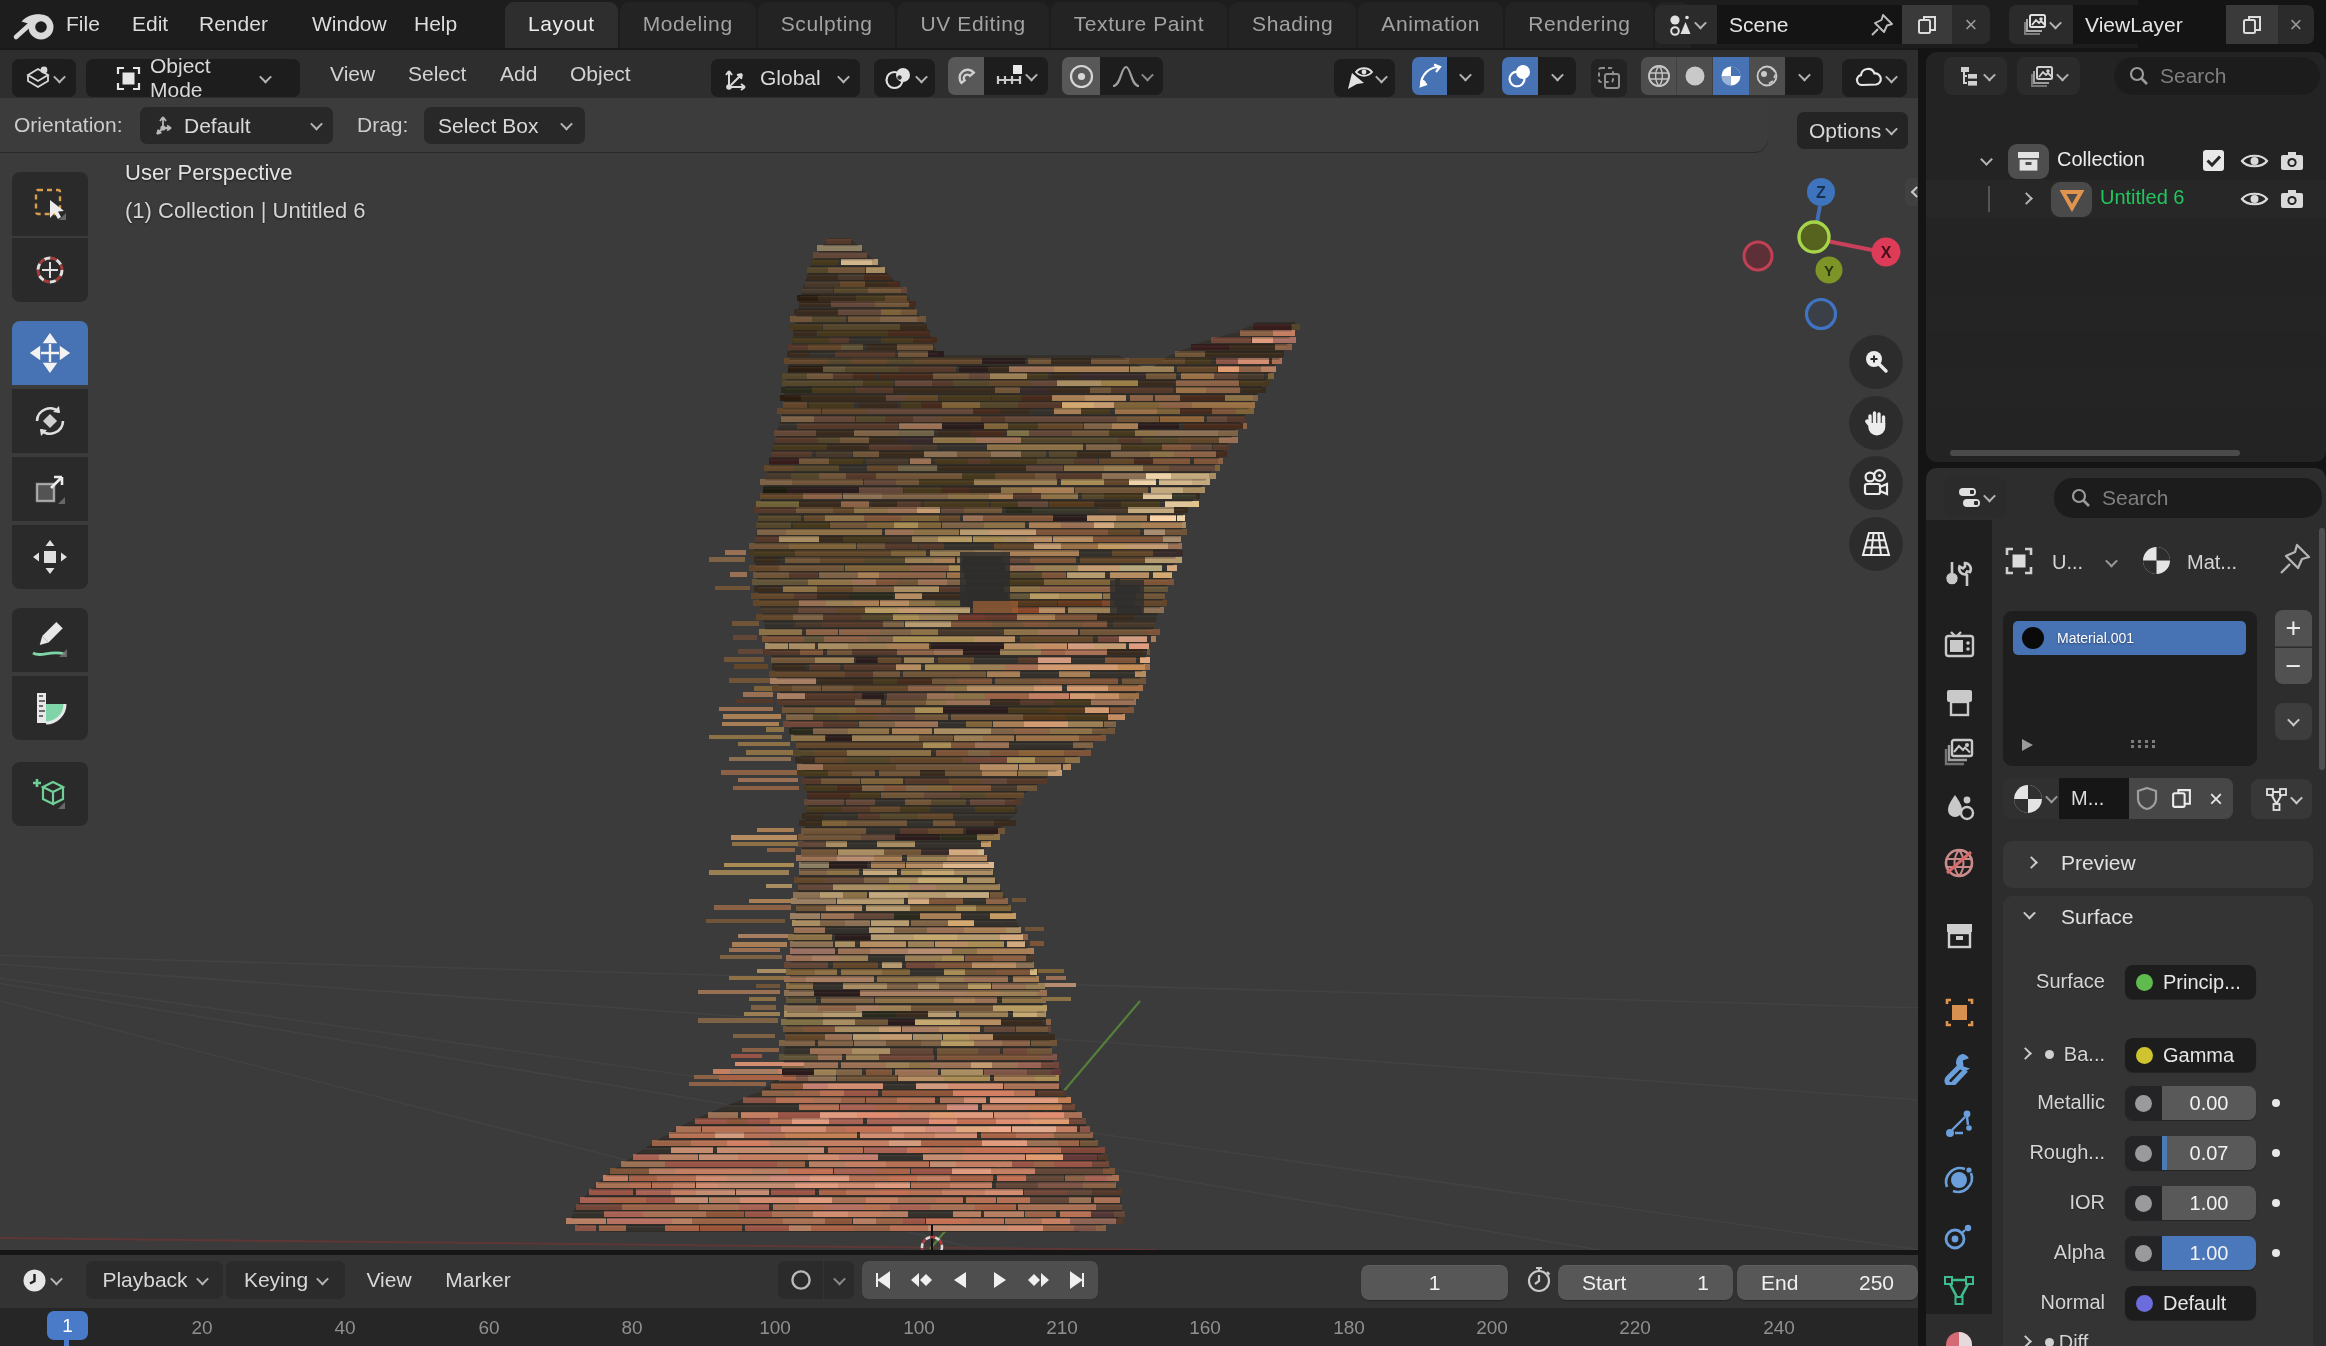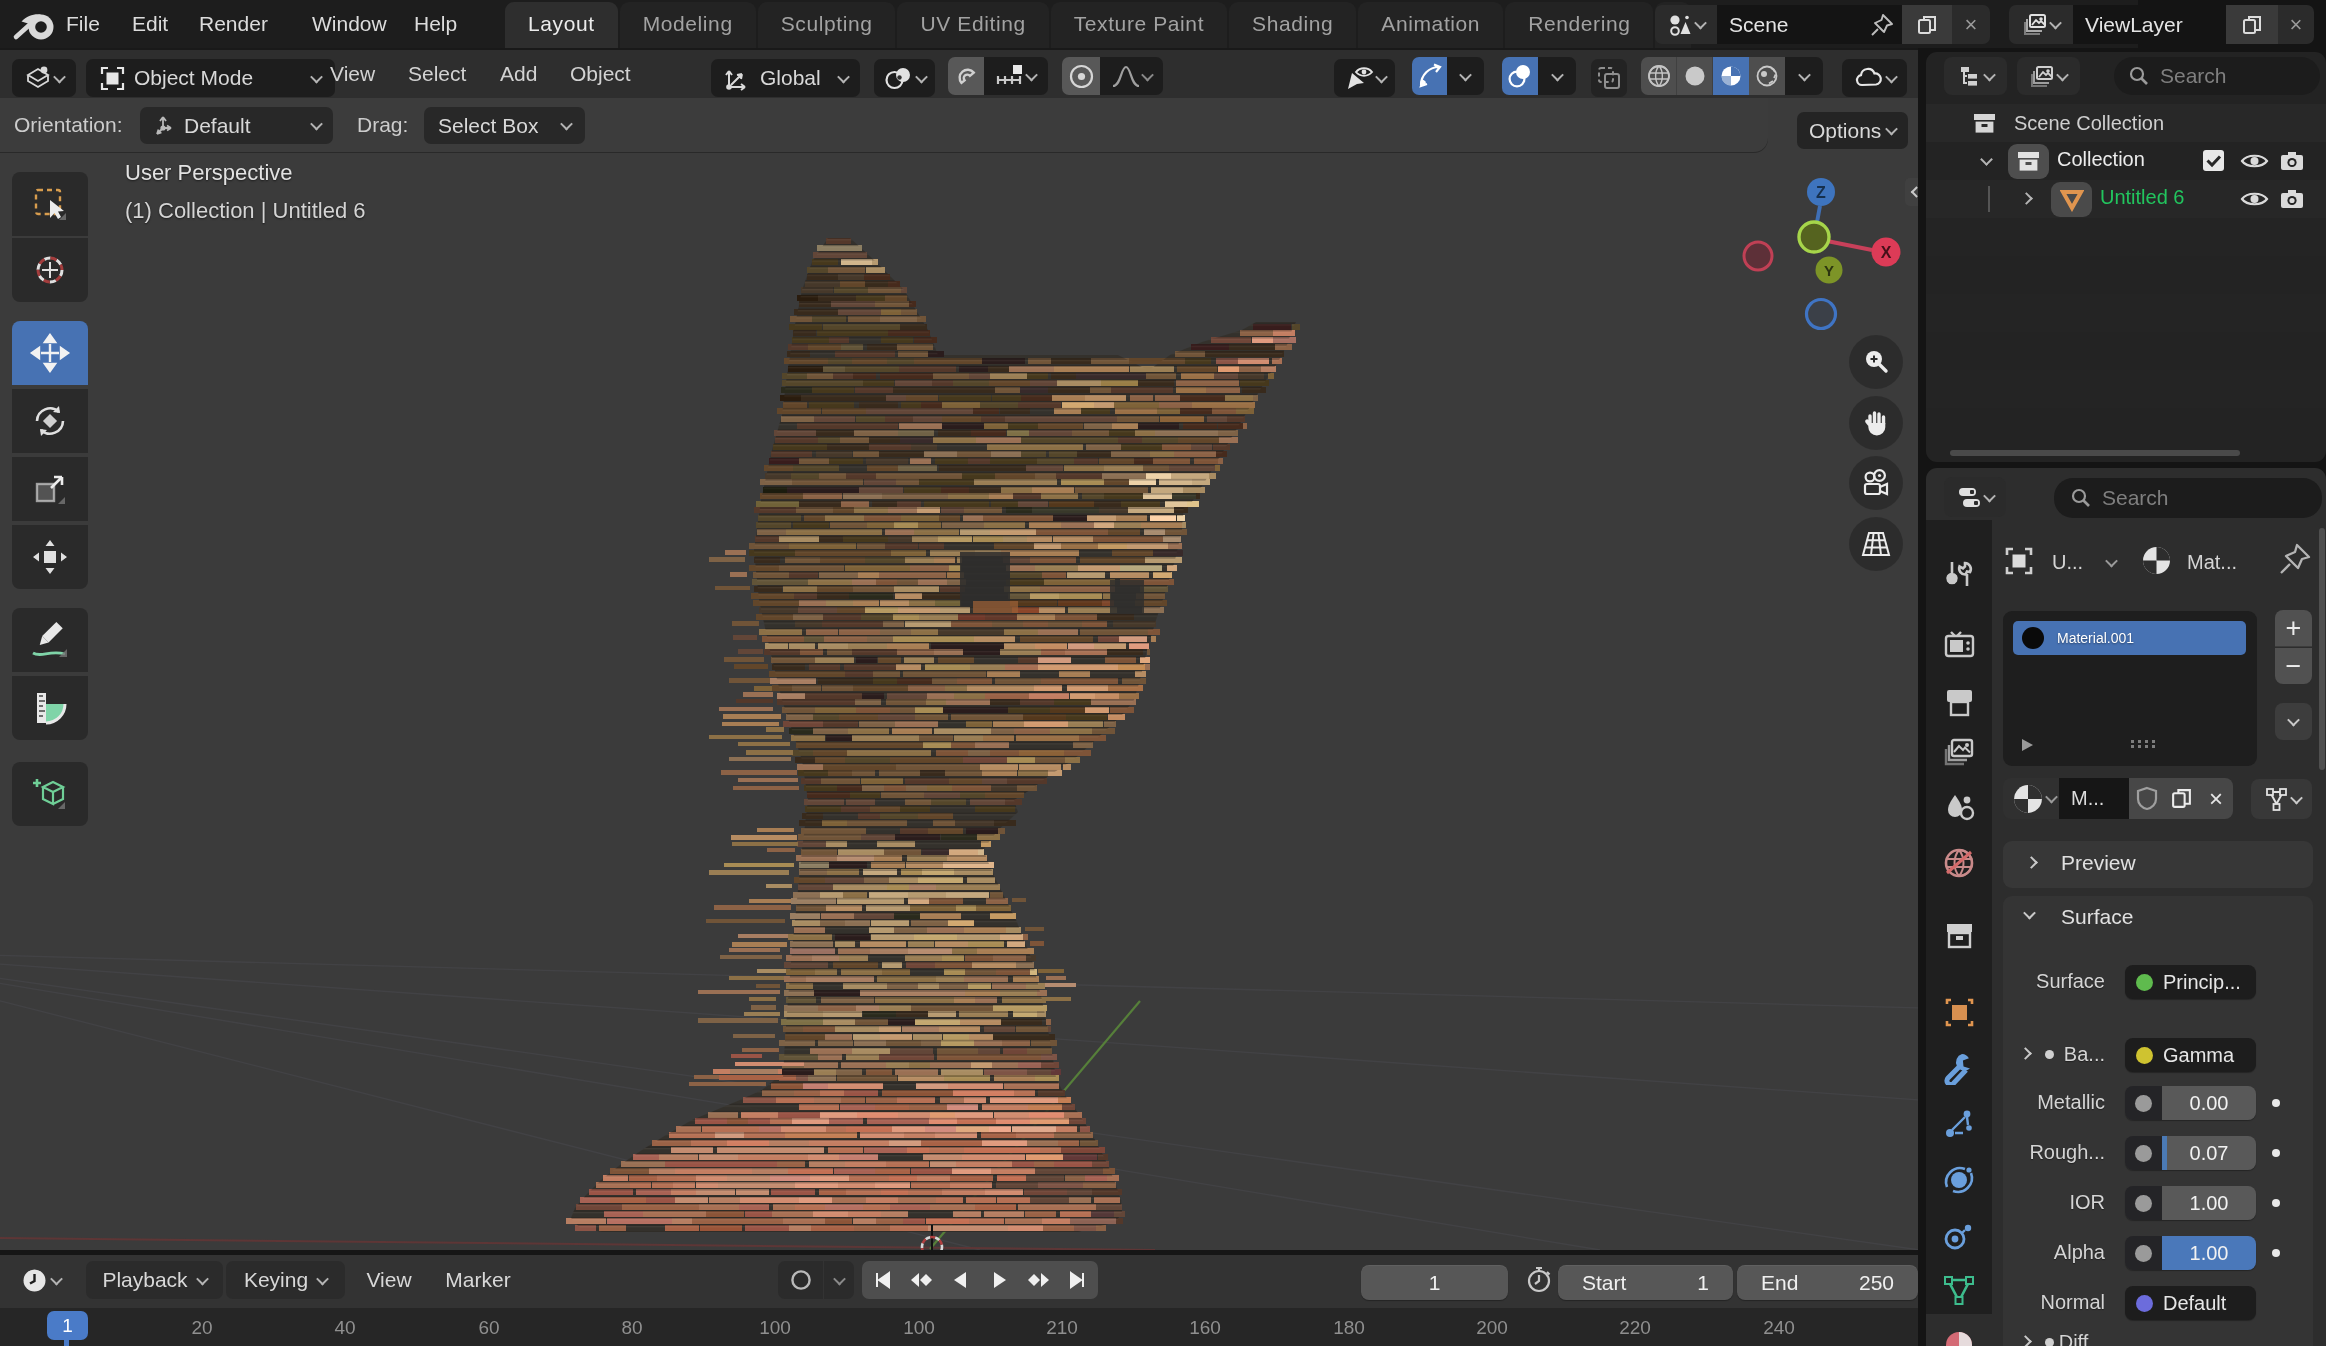--- a/index.html
+++ b/index.html
@@ -127,21 +127,21 @@
 </div>
 
 <div id="vheader">
   <div class="hbtn" style="left:12px;width:64px">
     <svg width="26" height="26" viewBox="0 0 26 26">
           <path d="M3 10 L13 4 L23 10 L13 16 Z M3 10 V16 L13 22 L23 16 V10" fill="none" stroke="#d8d8d8" stroke-width="1.8"></path>
           <circle cx="19" cy="5" r="3.4" fill="#d8d8d8"></circle>
         </svg>
     <span class="chev" style="margin-left:4px"></span>
   </div>
-  <div class="hbtn" style="left:86px;width:249px;justify-content:flex-start;padding:0 14px">
+  <div class="hbtn" style="left:86px;width:214px;justify-content:flex-start;padding:0 30px">
     <svg width="25" height="25" viewBox="0 0 25 25" style="margin-right:9px">
           <path d="M2 8 V2 H8 M17 2 H23 V8 M23 17 V23 H17 M8 23 H2 V17" fill="none" stroke="#e6e6e6" stroke-width="2.2"></path>
           <rect x="6.5" y="6.5" width="12" height="12" fill="#e6e6e6"></rect>
         </svg>
     <span style="flex:1">Object Mode</span>
     <span class="chev"></span>
   </div>
   <div class="hmenu" style="left:330px">View</div>
   <div class="hmenu" style="left:408px">Select</div>
   <div class="hmenu" style="left:500px">Add</div>
@@ -664,28 +664,20 @@
       <span class="chev" style="margin-left:3px"></span>
     </div>
     <div class="pill" style="position:absolute;left:188px;top:5px;width:206px;height:38px;padding-left:14px">
       <svg width="22" height="22" viewBox="0 0 22 22" style="margin-right:10px">
             <circle cx="9" cy="9" r="6" fill="none" stroke="#9a9a9a" stroke-width="2.2"></circle>
             <line x1="13.5" y1="13.5" x2="19" y2="19" stroke="#9a9a9a" stroke-width="2.6"></line>
           </svg>
       Search
     </div>
 
-    <div class="orow" style="top:52px;background:#282828">
-      <svg width="25" height="23" viewBox="0 0 25 23" style="margin-left:46px">
-            <rect x="2" y="2" width="21" height="6" fill="#d6d6d6"></rect>
-            <rect x="3.6" y="9.6" width="17.8" height="11" fill="#d6d6d6"></rect>
-            <rect x="9.5" y="12" width="6" height="3" fill="#282828"></rect>
-          </svg>
-      <span style="margin-left:17px">Scene Collection</span>
-    </div>
     <div class="orow" style="top:90px;color:#ececec">
       <span class="chev" style="position:absolute;left:56px;top:13px;transform:rotate(45deg)"></span>
       <span style="position:absolute;left:82px;top:2px;display:inline-flex;align-items:center;justify-content:center;width:41px;height:35px;background:#4e4e4e;border-radius:9px">
         <svg width="25" height="23" viewBox="0 0 25 23">
               <rect x="2" y="2" width="21" height="6" fill="#e2e2e2"></rect>
               <rect x="3.6" y="9.6" width="17.8" height="11" fill="#e2e2e2"></rect>
               <rect x="9.5" y="12" width="6" height="3" fill="#4e4e4e"></rect>
             </svg>
       </span>
       <span style="position:absolute;left:131px;top:6px;white-space:nowrap">Collection</span>

